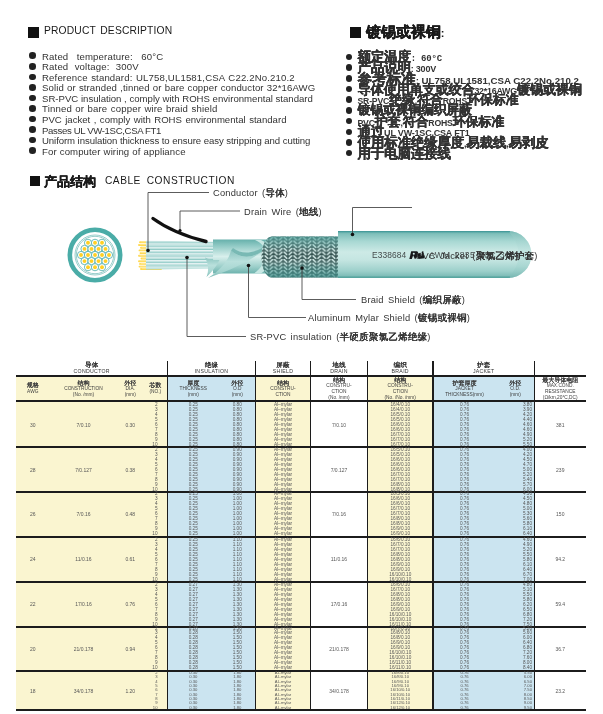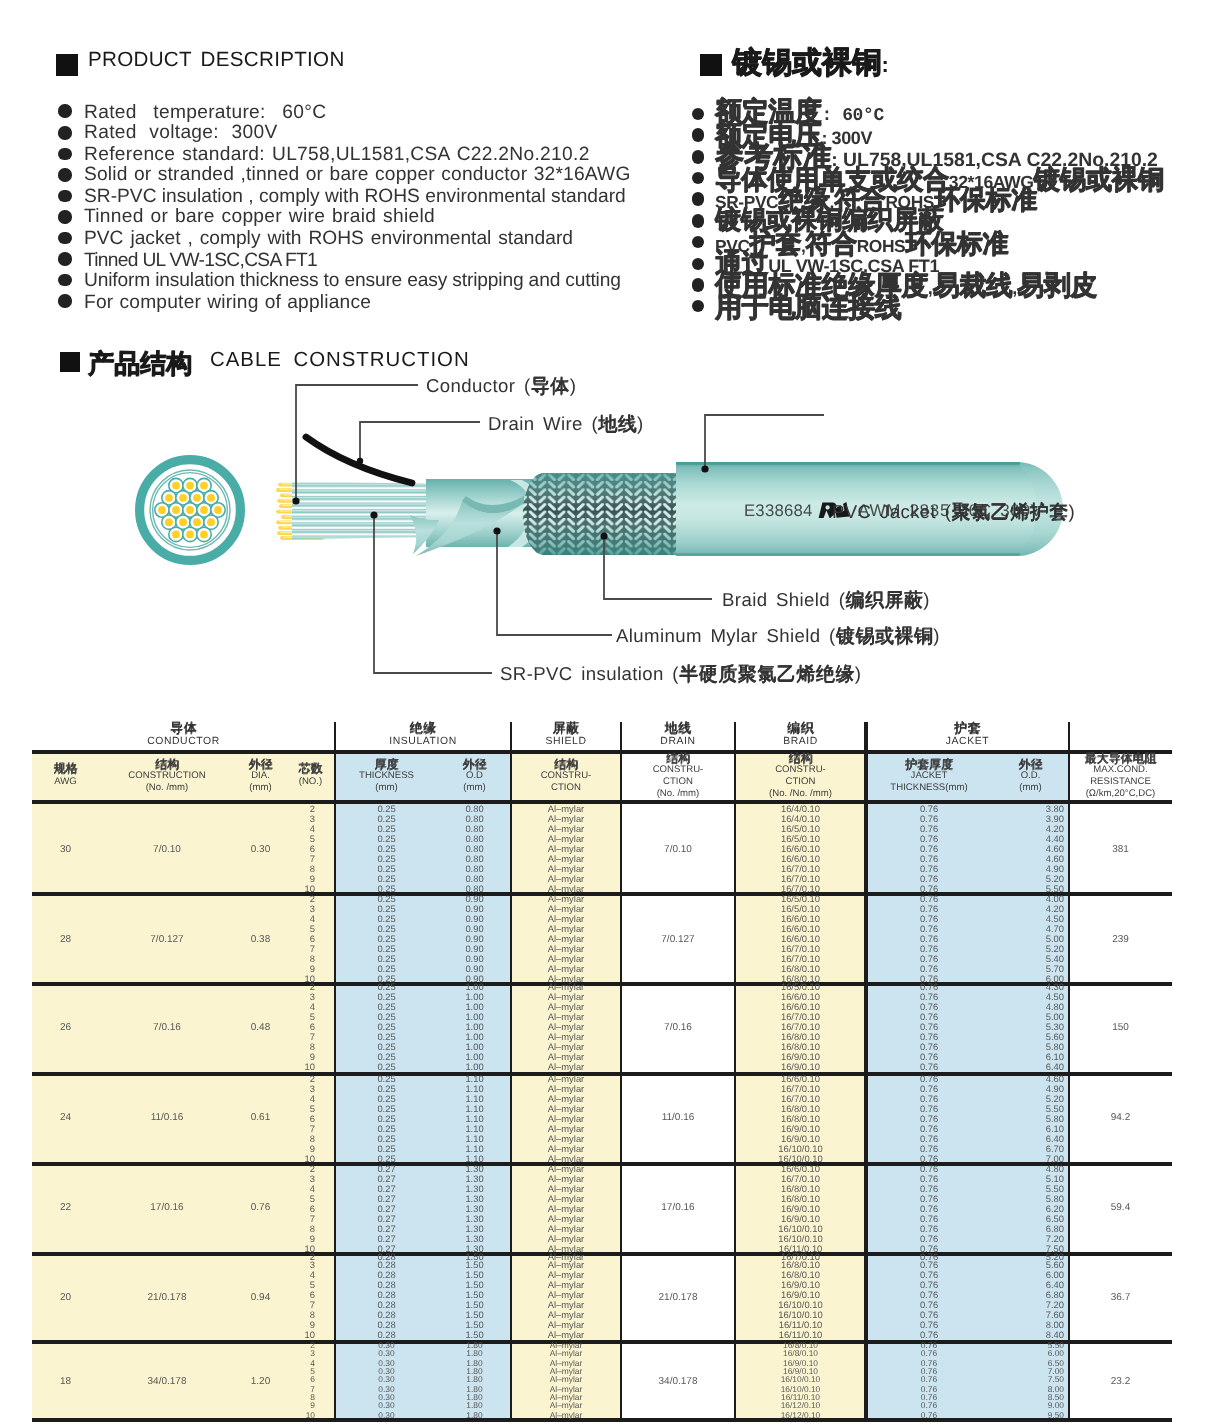--- a/index.html
+++ b/index.html
@@ -19,29 +19,29 @@
 <div class="abs" style="left:42px;top:71.7px;font-size:9.6px;letter-spacing:0.15px;word-spacing:0.7px;color:#333;white-space:nowrap;">Reference standard:  UL758,UL1581,CSA C22.2No.210.2</div>
 <div class="abs" style="left:29px;top:84.0px;width:6.6px;height:6.6px;border-radius:50%;background:#222;"></div>
 <div class="abs" style="left:42px;top:82.2px;font-size:9.6px;letter-spacing:0.1px;word-spacing:0.4px;color:#333;white-space:nowrap;">Solid or stranded ,tinned or bare copper conductor 32*16AWG</div>
 <div class="abs" style="left:29px;top:94.6px;width:6.6px;height:6.6px;border-radius:50%;background:#222;"></div>
 <div class="abs" style="left:42px;top:92.8px;font-size:9.6px;letter-spacing:0px;word-spacing:0px;color:#333;white-space:nowrap;">SR-PVC insulation , comply with ROHS environmental standard</div>
 <div class="abs" style="left:29px;top:105.1px;width:6.6px;height:6.6px;border-radius:50%;background:#222;"></div>
 <div class="abs" style="left:42px;top:103.3px;font-size:9.6px;letter-spacing:0.15px;word-spacing:0.6px;color:#333;white-space:nowrap;">Tinned or bare copper wire braid shield</div>
 <div class="abs" style="left:29px;top:115.7px;width:6.6px;height:6.6px;border-radius:50%;background:#222;"></div>
 <div class="abs" style="left:42px;top:113.9px;font-size:9.6px;letter-spacing:0px;word-spacing:0.8px;color:#333;white-space:nowrap;">PVC jacket , comply with ROHS environmental standard</div>
 <div class="abs" style="left:29px;top:126.3px;width:6.6px;height:6.6px;border-radius:50%;background:#222;"></div>
-<div class="abs" style="left:42px;top:124.5px;font-size:9.6px;letter-spacing:-0.35px;word-spacing:0px;color:#333;white-space:nowrap;">Tinned UL VW-1SC,CSA FT1</div>
+<div class="abs" style="left:42px;top:124.5px;font-size:9.6px;letter-spacing:-0.35px;word-spacing:0px;color:#333;white-space:nowrap;">Passes UL VW-1SC,CSA FT1</div>
 <div class="abs" style="left:29px;top:136.8px;width:6.6px;height:6.6px;border-radius:50%;background:#222;"></div>
 <div class="abs" style="left:42px;top:135.0px;font-size:9.6px;letter-spacing:-0.08px;word-spacing:0px;color:#333;white-space:nowrap;">Uniform insulation thickness to ensure easy stripping and cutting</div>
 <div class="abs" style="left:29px;top:147.4px;width:6.6px;height:6.6px;border-radius:50%;background:#222;"></div>
 <div class="abs" style="left:42px;top:145.6px;font-size:9.6px;letter-spacing:0.1px;word-spacing:0.3px;color:#333;white-space:nowrap;">For computer wiring of appliance</div>
 <div class="abs" style="left:345.5px;top:53.6px;width:6.6px;height:6.6px;border-radius:50%;background:#222;"></div>
 <div class="abs b" style="left:357.5px;top:50.5px;font-size:9px;letter-spacing:-0.2px;color:#333;white-space:nowrap;font-family:Liberation Mono, monospace;"><span style="font-size:1.50em;line-height:1;text-shadow:0.35px 0 0 currentColor, 0 0.35px 0 currentColor;">额定温度</span>: 60°C</div>
 <div class="abs" style="left:345.5px;top:64.3px;width:6.6px;height:6.6px;border-radius:50%;background:#222;"></div>
-<div class="abs b" style="left:357.5px;top:61.2px;font-size:9px;letter-spacing:-0.2px;color:#333;white-space:nowrap;"><span style="font-size:1.50em;line-height:1;text-shadow:0.35px 0 0 currentColor, 0 0.35px 0 currentColor;">额定电压</span>: 300V</div>
+<div class="abs b" style="left:357.5px;top:61.2px;font-size:9px;letter-spacing:-0.2px;color:#333;white-space:nowrap;"><span style="font-size:1.50em;line-height:1;text-shadow:0.35px 0 0 currentColor, 0 0.35px 0 currentColor;">产品说明</span>: 300V</div>
 <div class="abs" style="left:345.5px;top:75.0px;width:6.6px;height:6.6px;border-radius:50%;background:#222;"></div>
 <div class="abs b" style="left:357.5px;top:71.9px;font-size:9.7px;letter-spacing:0.0px;color:#333;white-space:nowrap;"><span style="font-size:1.50em;line-height:1;text-shadow:0.35px 0 0 currentColor, 0 0.35px 0 currentColor;margin-top:26px;">参考标准</span>: UL758,UL1581,CSA C22.2No.210.2</div>
 <div class="abs" style="left:345.5px;top:85.7px;width:6.6px;height:6.6px;border-radius:50%;background:#222;"></div>
 <div class="abs b" style="left:357.5px;top:82.6px;font-size:8.8px;letter-spacing:-0.2px;color:#333;white-space:nowrap;"><span style="font-size:1.50em;line-height:1;text-shadow:0.35px 0 0 currentColor, 0 0.35px 0 currentColor;">导体使用单支或绞合</span>32*16AWG<span style="font-size:1.50em;line-height:1;text-shadow:0.35px 0 0 currentColor, 0 0.35px 0 currentColor;">镀锡或裸铜</span></div>
 <div class="abs" style="left:345.5px;top:96.4px;width:6.6px;height:6.6px;border-radius:50%;background:#222;"></div>
 <div class="abs b" style="left:357.5px;top:93.3px;font-size:8.7px;letter-spacing:-0.2px;color:#333;white-space:nowrap;">SR-PVC<span style="font-size:1.50em;line-height:1;text-shadow:0.35px 0 0 currentColor, 0 0.35px 0 currentColor;">绝缘</span>,<span style="font-size:1.50em;line-height:1;text-shadow:0.35px 0 0 currentColor, 0 0.35px 0 currentColor;">符合</span>ROHS<span style="font-size:1.50em;line-height:1;text-shadow:0.35px 0 0 currentColor, 0 0.35px 0 currentColor;">环保标准</span></div>
 <div class="abs" style="left:345.5px;top:107.1px;width:6.6px;height:6.6px;border-radius:50%;background:#222;"></div>
 <div class="abs b" style="left:357.5px;top:104.0px;font-size:8.6px;letter-spacing:-0.2px;color:#333;white-space:nowrap;"><span style="font-size:1.50em;line-height:1;text-shadow:0.35px 0 0 currentColor, 0 0.35px 0 currentColor;">镀锡或裸铜编织屏蔽</span></div>
 <div class="abs" style="left:345.5px;top:117.8px;width:6.6px;height:6.6px;border-radius:50%;background:#222;"></div>
 <div class="abs b" style="left:357.5px;top:114.7px;font-size:8.7px;letter-spacing:-0.2px;color:#333;white-space:nowrap;">PVC<span style="font-size:1.50em;line-height:1;text-shadow:0.35px 0 0 currentColor, 0 0.35px 0 currentColor;">护套</span>,<span style="font-size:1.50em;line-height:1;text-shadow:0.35px 0 0 currentColor, 0 0.35px 0 currentColor;">符合</span>ROHS<span style="font-size:1.50em;line-height:1;text-shadow:0.35px 0 0 currentColor, 0 0.35px 0 currentColor;">环保标准</span></div>

